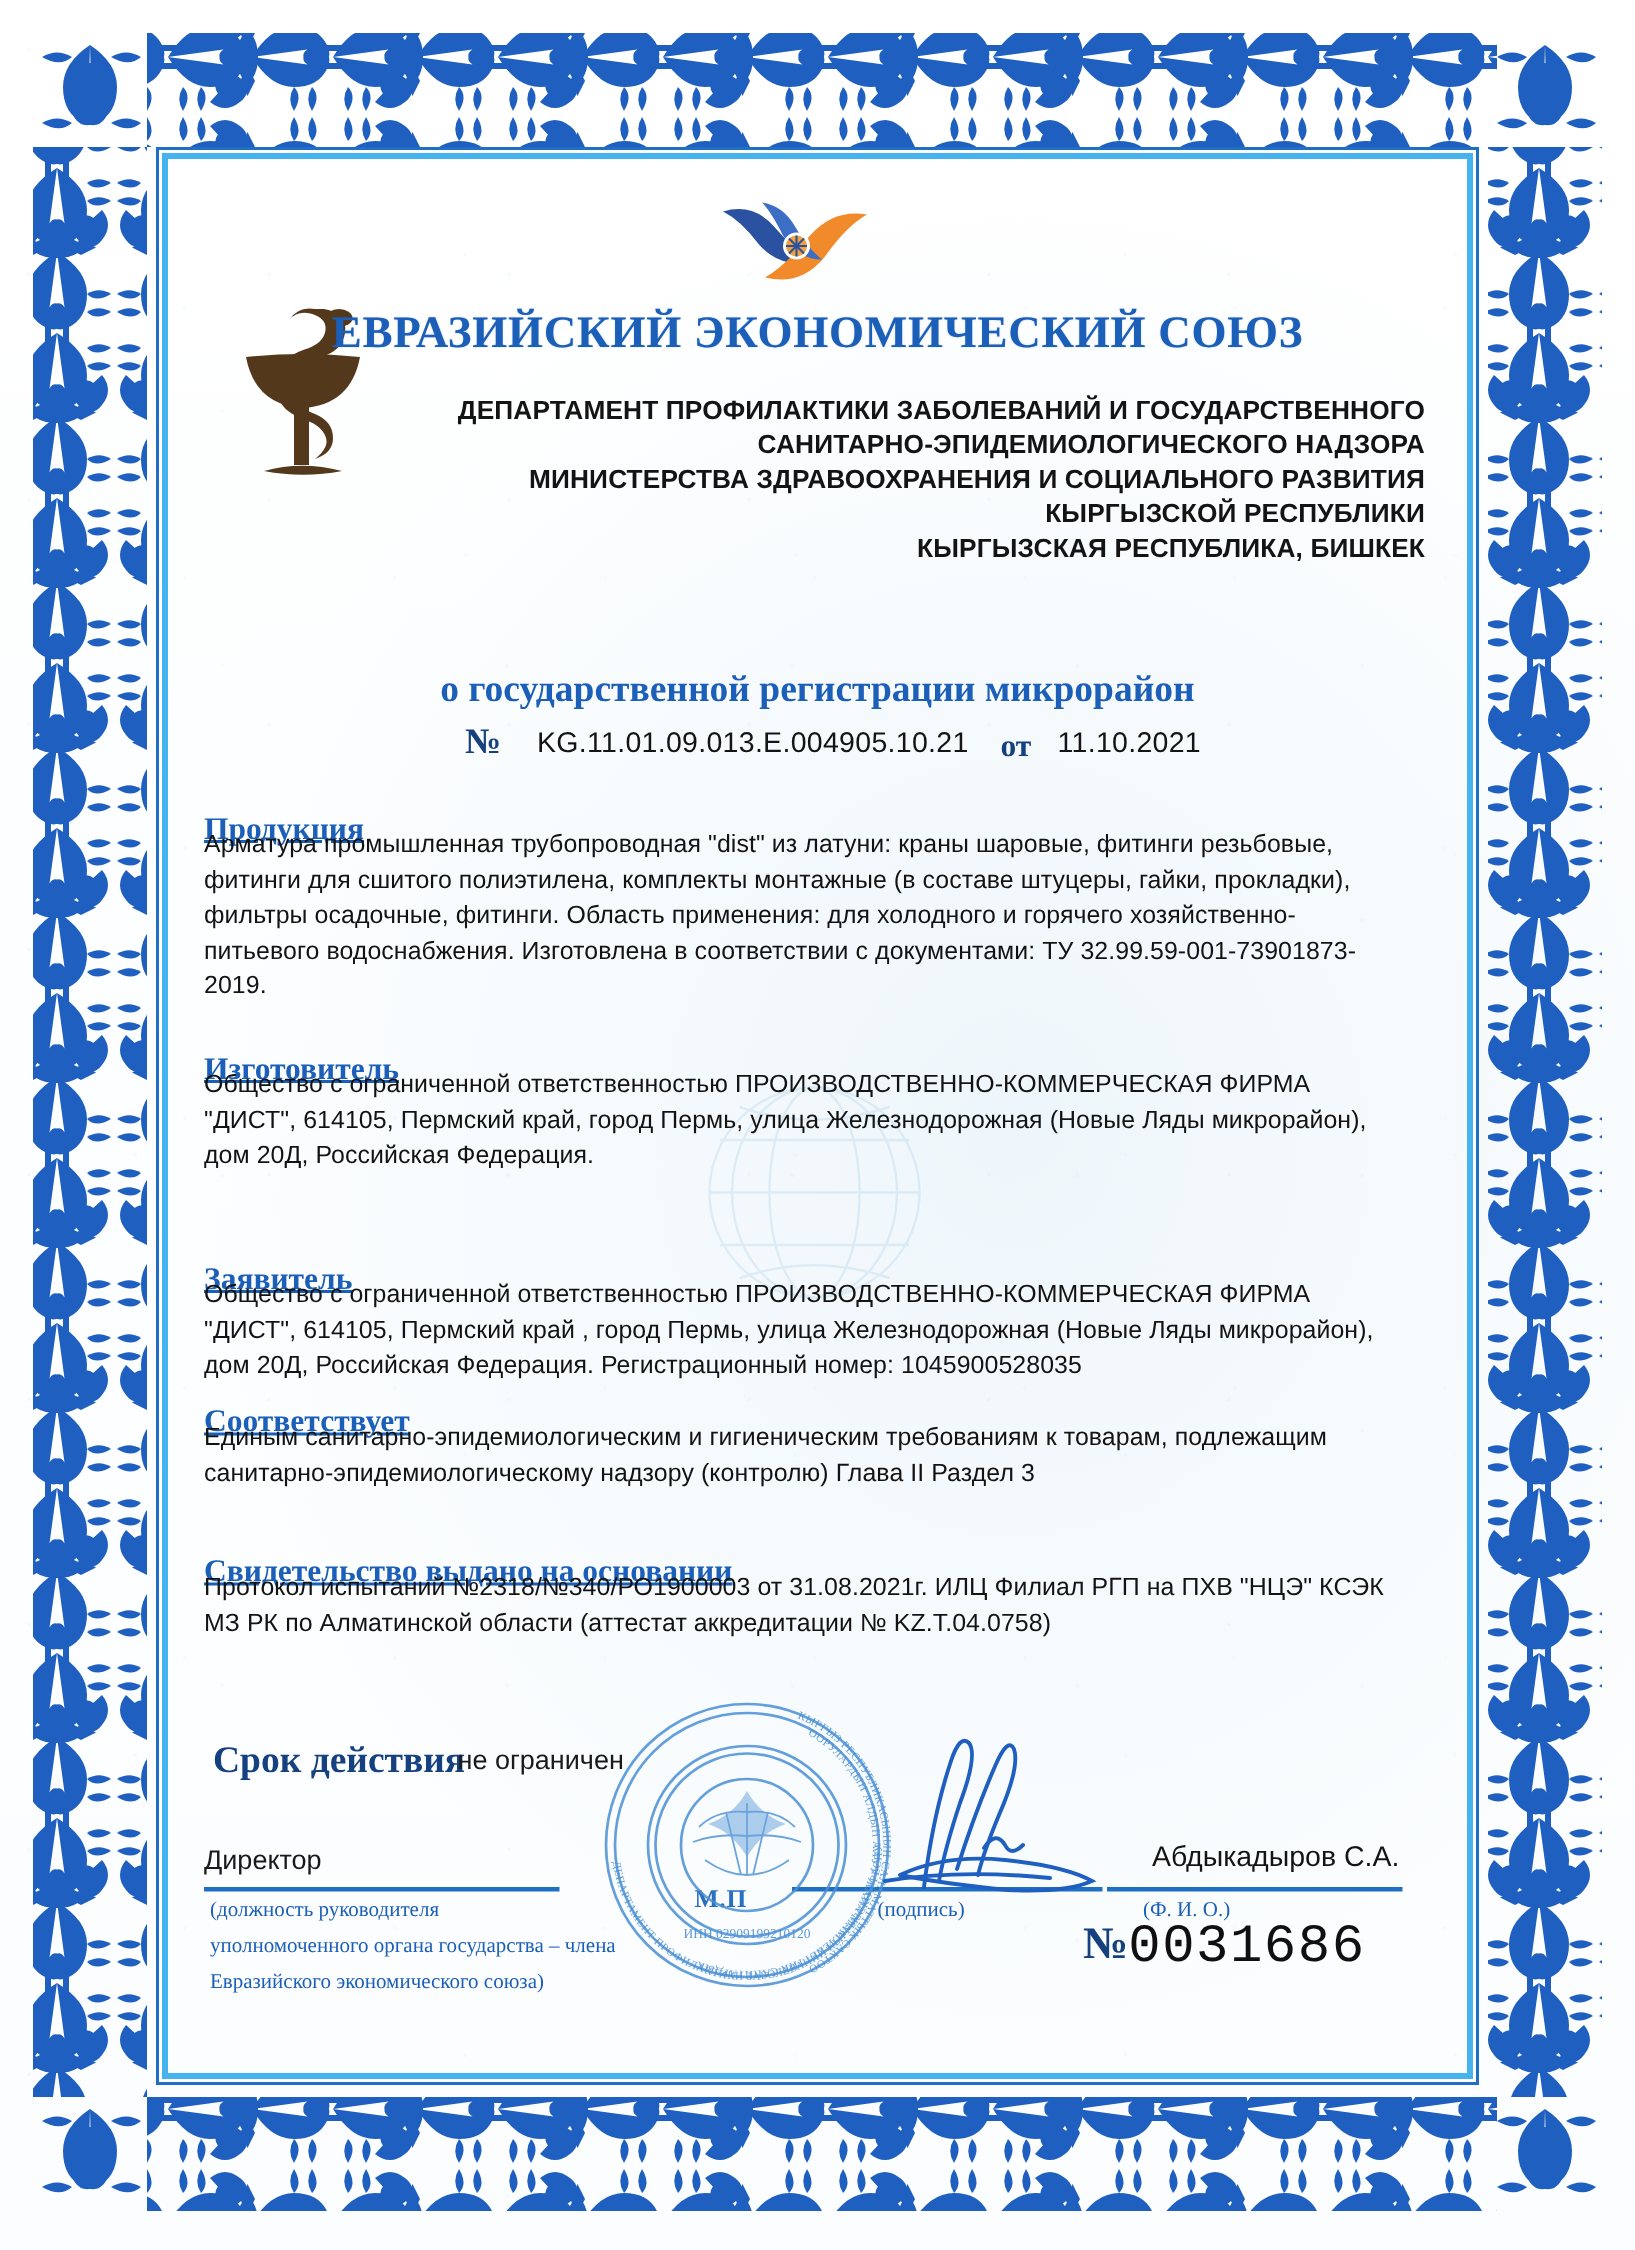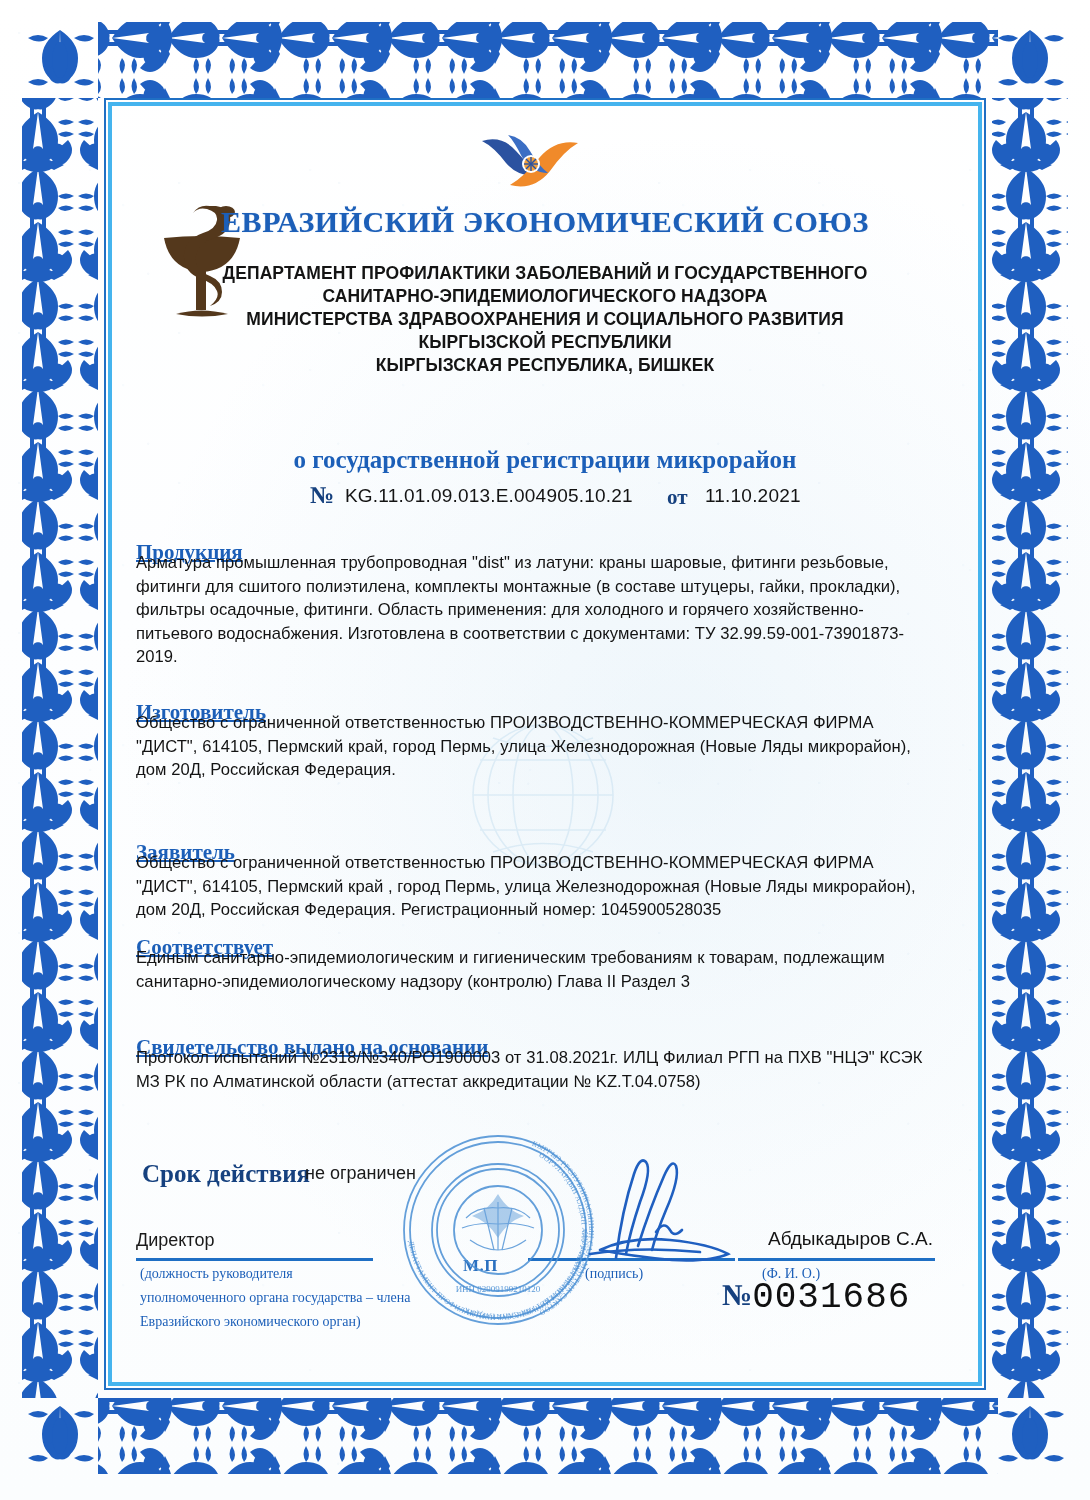--- a/index.html
+++ b/index.html
@@ -54,21 +54,21 @@
   .org-title{
     position:absolute; left:150px; top:205px; width:790px;
     text-align:center;
     font-family:"Liberation Serif", serif;
     font-weight:bold; font-size:30px; letter-spacing:.5px;
     color:#1c5fb8;
     text-shadow:0 0 1px rgba(28,95,184,.35);
   }
   .dept-block{
     position:absolute; left:140px; top:262px; width:810px;
-    text-align:center; color:#141414;
+    text-align:right; color:#141414;
     font-size:17.5px; line-height:23px; font-weight:bold; letter-spacing:.1px;
   }
   .auth-note{
     position:absolute; left:140px; top:378px; width:810px;
     text-align:center; color:#1c5fb8;
     font-family:"Liberation Serif", serif; font-size:13.5px;
   }
 
   .cert-title{
     position:absolute; left:140px; top:411px; width:810px;
@@ -83,21 +83,21 @@
     font-size:25px; color:#1c5fb8;
   }
 
   .num-row{ position:absolute; left:140px; top:480px; width:810px; height:30px; }
   .num-sym{
     position:absolute; left:170px; top:2px;
     font-family:"Liberation Serif", serif; font-weight:bold;
     font-size:24px; color:#16417f;
   }
   .num-val{
-    position:absolute; left:205px; top:5px;
+    position:absolute; left:218px; top:5px;
     font-size:19px; color:#141414; letter-spacing:.2px;
   }
   .ot-sym{
     position:absolute; left:527px; top:5px;
     font-family:"Liberation Serif", serif; font-weight:bold;
     font-size:21px; color:#16417f;
   }
   .ot-val{
     position:absolute; left:565px; top:5px;
     font-size:19px; color:#141414; letter-spacing:.2px;
@@ -378,21 +378,21 @@
     <div class="validity-label">Срок действия</div>
     <div class="validity-value">не ограничен</div>
 
     <div class="director-label">Директор</div>
     <div class="rule-pos"></div>
     <div class="rule-sign"></div>
     <div class="rule-fio"></div>
 
     <div class="cap cap-pos1">(должность руководителя</div>
     <div class="cap cap-pos2">уполномоченного органа государства – члена</div>
-    <div class="cap cap-pos3">Евразийского экономического орган)</div>
+    <div class="cap cap-pos3">Евразийского экономического союза)</div>
     <div class="cap cap-sign">(подпись)</div>
     <div class="cap cap-fio">(Ф. И. О.)</div>
 
     <div class="fio-name">Абдыкадыров С.А.</div>
     <div class="mp">М.П</div>
 
     <svg id="seal" viewBox="0 0 196 196">
       <g fill="none" stroke="#4a8fd4" stroke-width="1.8" opacity=".85">
         <circle cx="98" cy="98" r="94"></circle>
         <circle cx="98" cy="98" r="88"></circle>

